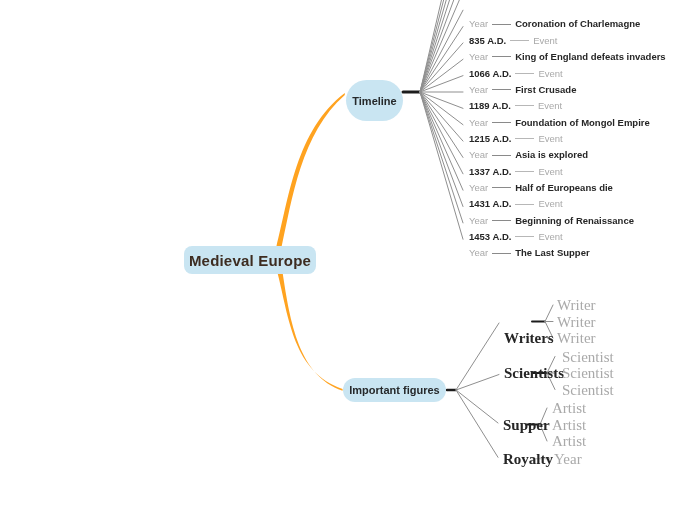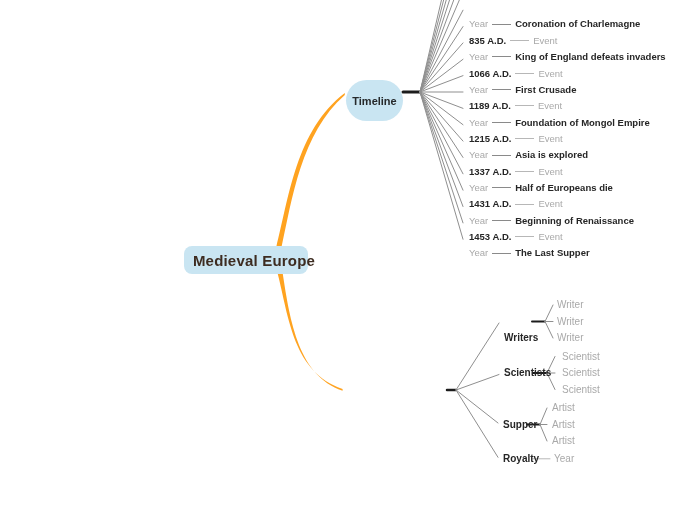--- a/index.html
+++ b/index.html
@@ -7,35 +7,35 @@
     position:relative;width:697px;height:520px;overflow:hidden;background:#ffffff;
     font-family:"Liberation Sans","DejaVu Sans",sans-serif;
   }
   #lines{position:absolute;left:0;top:0;z-index:1;}
   .pill{
     position:absolute;z-index:2;display:flex;align-items:center;justify-content:center;
     background:#c9e5f2;border-radius:999px;color:#26292b;font-weight:bold;
     white-space:nowrap;cursor:pointer;
   }
   #root-node{
-    left:184px;top:246px;width:108px;height:28px;border-radius:8px;
-    font-size:15px;color:#3d2c21;letter-spacing:.2px;padding-left:16px;
+    left:184px;top:246px;width:132px;height:28px;border-radius:8px;
+    font-size:15px;color:#3d2c21;letter-spacing:.2px;
   }
   #timeline-node{left:346px;top:80px;width:57px;height:41px;font-size:11px;}
   #figures-node{left:343px;top:378px;width:103px;height:24px;font-size:11px;}
   #timeline-rows{position:absolute;left:469px;top:16px;z-index:2;}
   .t-row{height:16.36px;display:flex;align-items:center;white-space:nowrap;}
   .lbl{font-size:9.5px;line-height:1;}
   .dark{color:#262626;font-weight:bold;}
   .muted{color:#a9a9a9;font-weight:normal;}
   .conn{height:0;width:19px;margin:0 4px;border-top:1px solid #8a8a8a;}
   .conn.light{border-top-color:#b7b7b7;}
   .fig-label{
     position:absolute;z-index:2;transform:translateY(-50%);
-    font-size:10px;line-height:1;white-space:nowrap;cursor:pointer;
+    font-size:15px;line-height:1;white-space:nowrap;cursor:pointer;font-family:Liberation Serif, serif;
   }
 </style>
 </head>
 <body>
 
 <div id="canvas">
   <svg id="lines" width="697" height="520" viewBox="0 0 697 520">
       <path d="M 276.2,247.5 C 289,198 296,130 344.8,93.1 L 344.8,94.9 C 301,133 292,200 281.4,247.5 Z" fill="#ffa320"></path>
       <path d="M 277.4,272.5 C 289,318 293,372 342.6,388.9 L 342.6,390.7 C 299,376 290,322 282.6,272.5 Z" fill="#ffa320"></path>
       <line x1="403" y1="92" x2="420" y2="92" stroke="#1c1c1c" stroke-width="3" stroke-linecap="round"></line>
@@ -81,20 +81,23 @@
     </svg>
 
   <div id="root-node" class="pill">
     <span>Medieval Europe</span>
   </div>
 
   <div id="timeline-node" class="pill">
     <span>Timeline</span>
   </div>
 
+  <div id="figures-node" class="pill">
+    <span>Important figures</span>
+  </div>
 
   <div id="timeline-rows">
       <div class="t-row">
         <span class="lbl muted">Year</span>
         <div class="conn"></div>
         <span class="lbl dark">Coronation of Charlemagne</span>
       </div>
       <div class="t-row">
         <span class="lbl dark">835 A.D.</span>
         <div class="conn light"></div>

